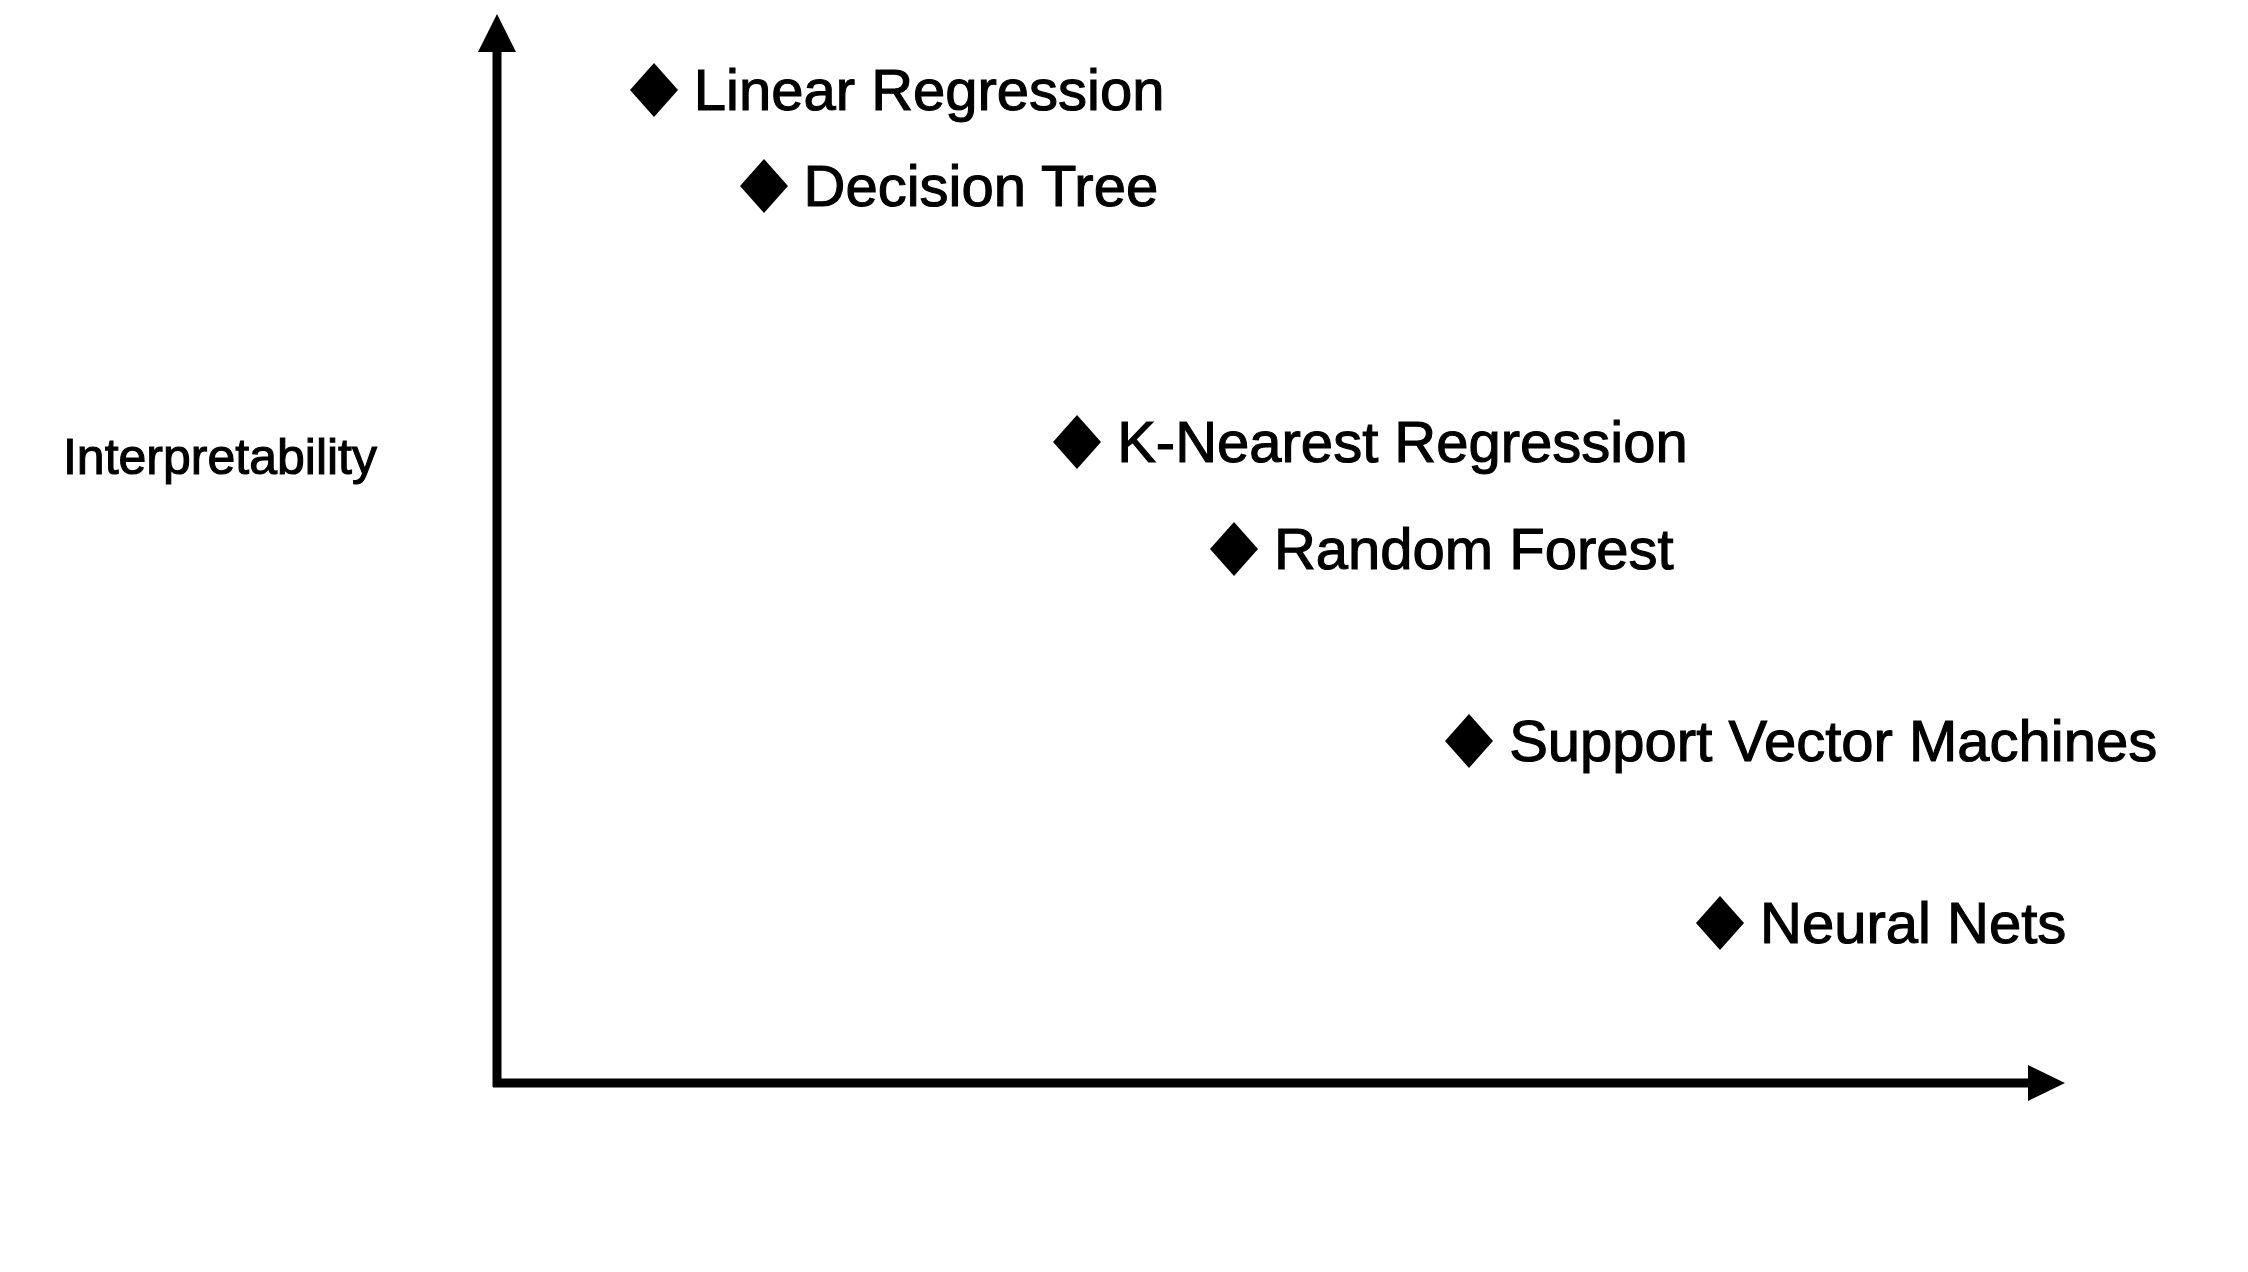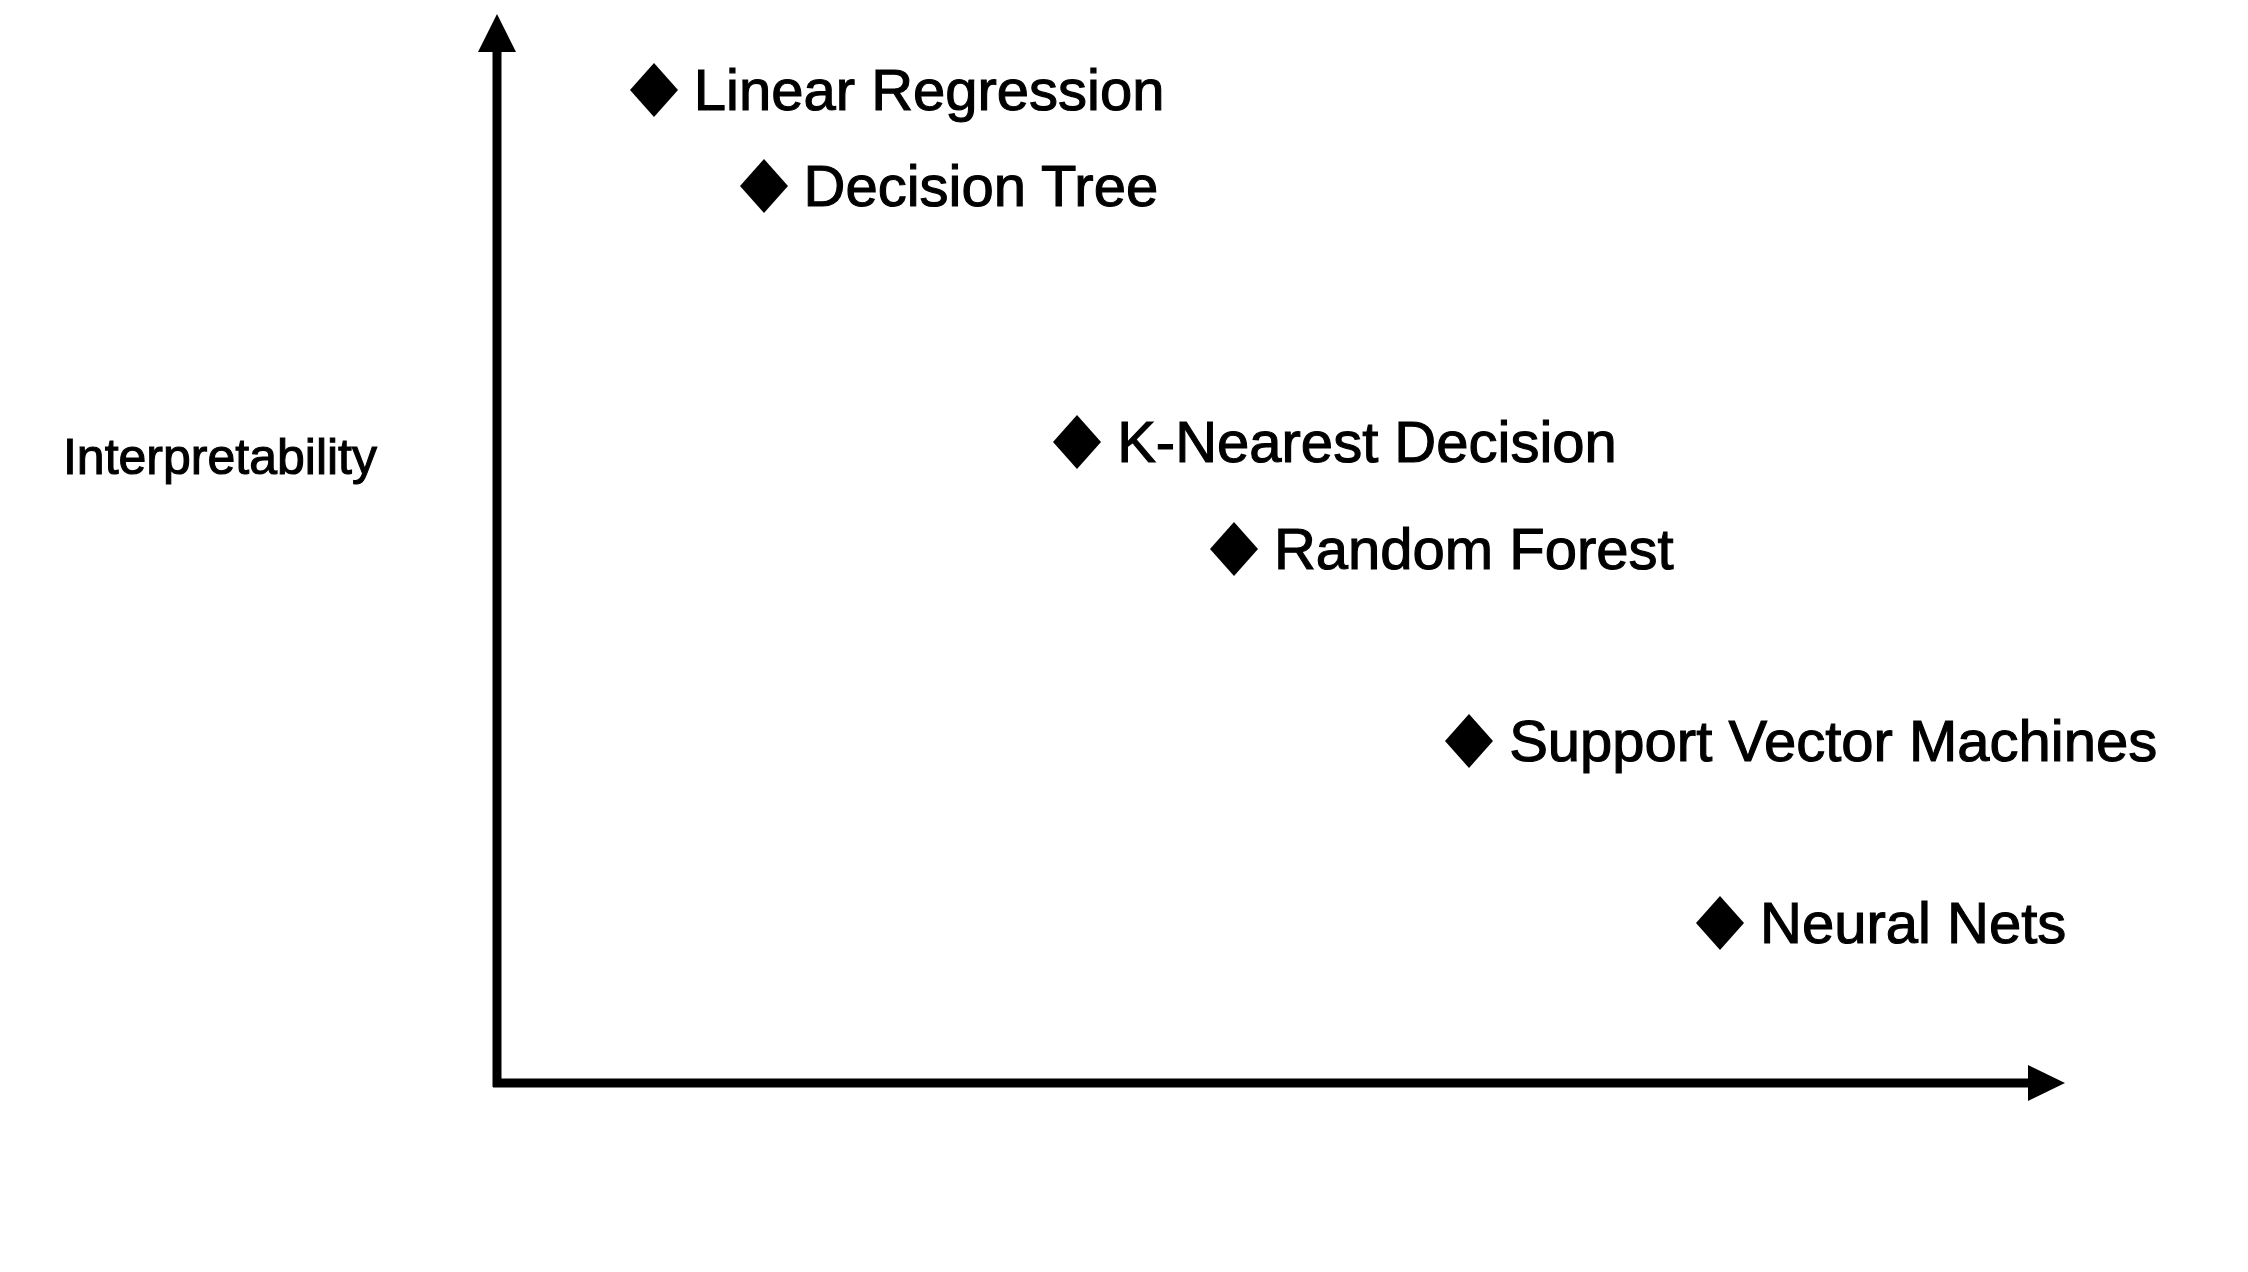--- a/index.html
+++ b/index.html
@@ -99,21 +99,21 @@
       <div class="point" style="left: 739.56px; top: 185.88px;">
       <svg class="marker" viewBox="0 0 48 54" xmlns="http://www.w3.org/2000/svg">
         <polygon points="24,0 48,27 24,54 0,27" fill="#000000"></polygon>
       </svg>
       <span class="label">Decision Tree</span>
     </div>
       <div class="point" style="left: 1053.16px; top: 442.2px;">
       <svg class="marker" viewBox="0 0 48 54" xmlns="http://www.w3.org/2000/svg">
         <polygon points="24,0 48,27 24,54 0,27" fill="#000000"></polygon>
       </svg>
-      <span class="label">K-Nearest Decision</span>
+      <span class="label">K-Nearest Regression</span>
     </div>
       <div class="point" style="left: 1209.96px; top: 549px;">
       <svg class="marker" viewBox="0 0 48 54" xmlns="http://www.w3.org/2000/svg">
         <polygon points="24,0 48,27 24,54 0,27" fill="#000000"></polygon>
       </svg>
       <span class="label">Random Forest</span>
     </div>
       <div class="point" style="left: 1445.16px; top: 741.24px;">
       <svg class="marker" viewBox="0 0 48 54" xmlns="http://www.w3.org/2000/svg">
         <polygon points="24,0 48,27 24,54 0,27" fill="#000000"></polygon>

